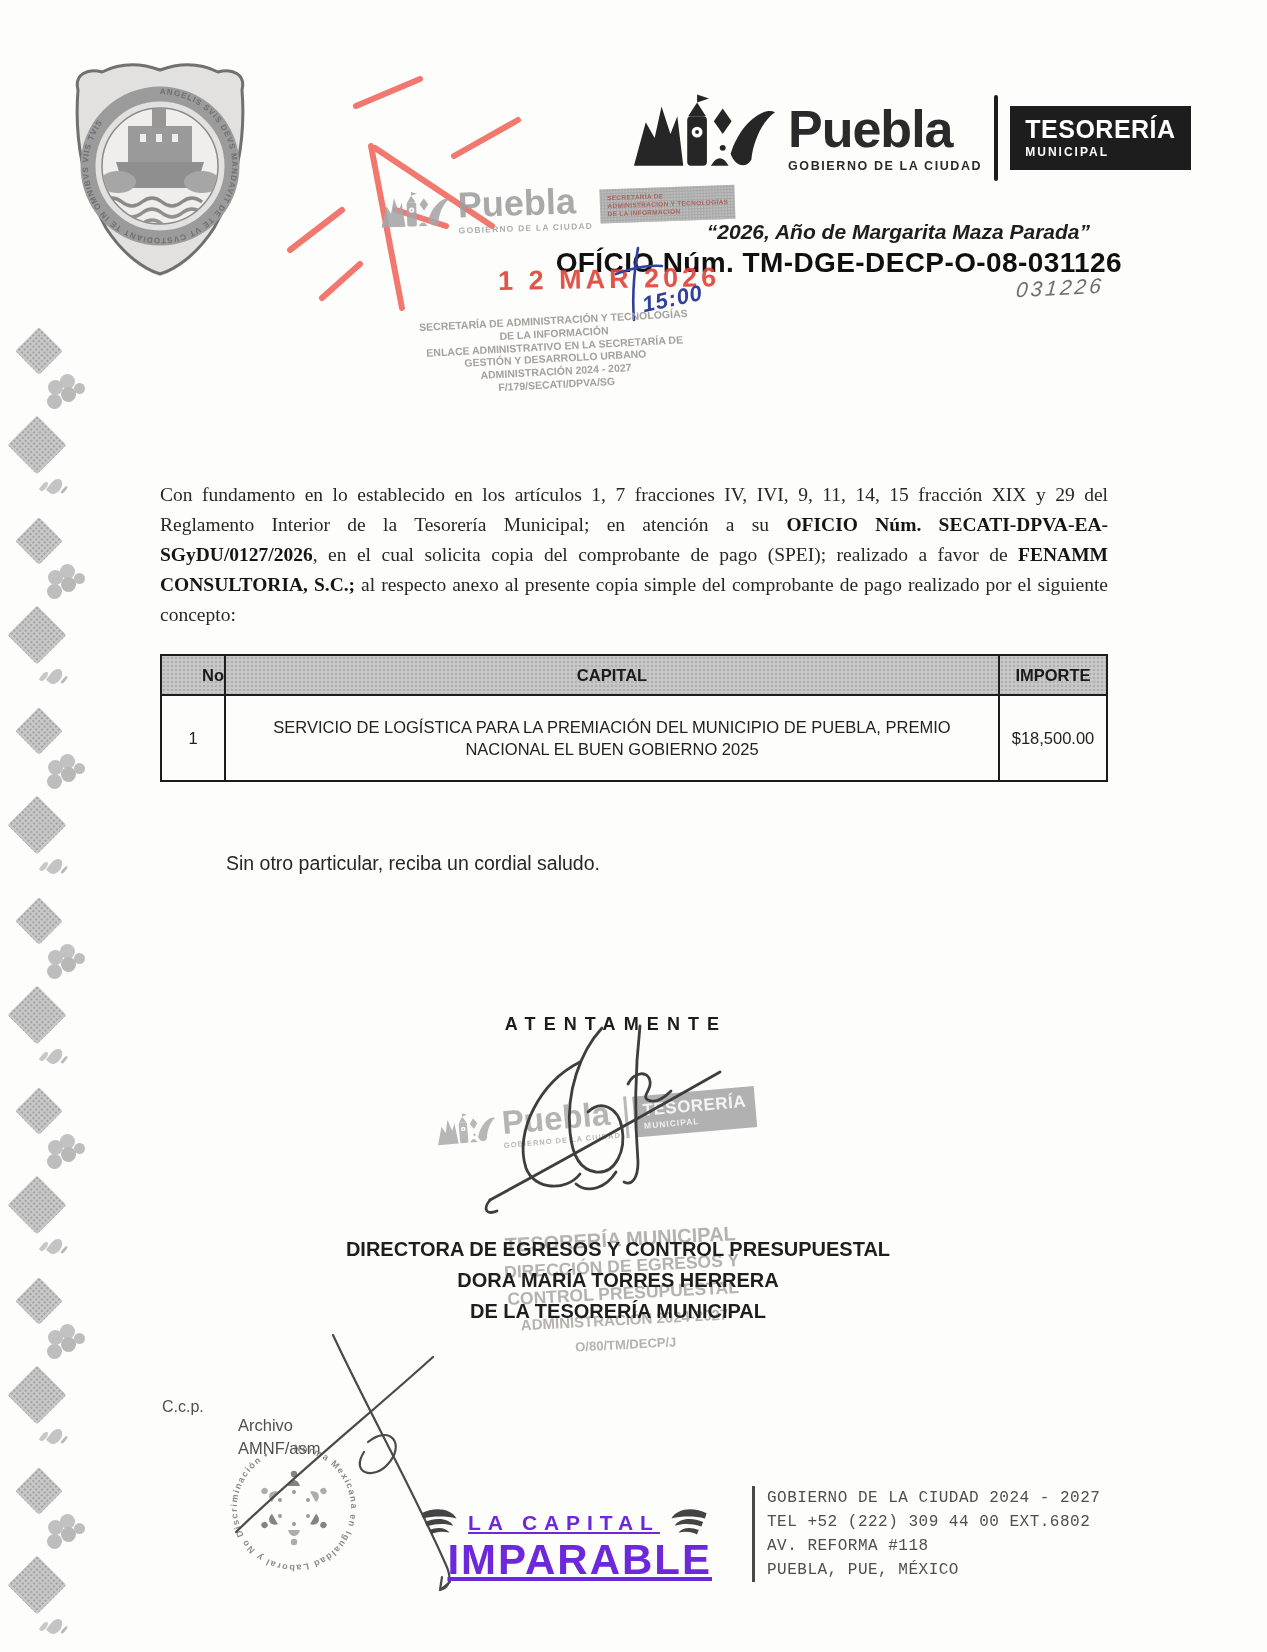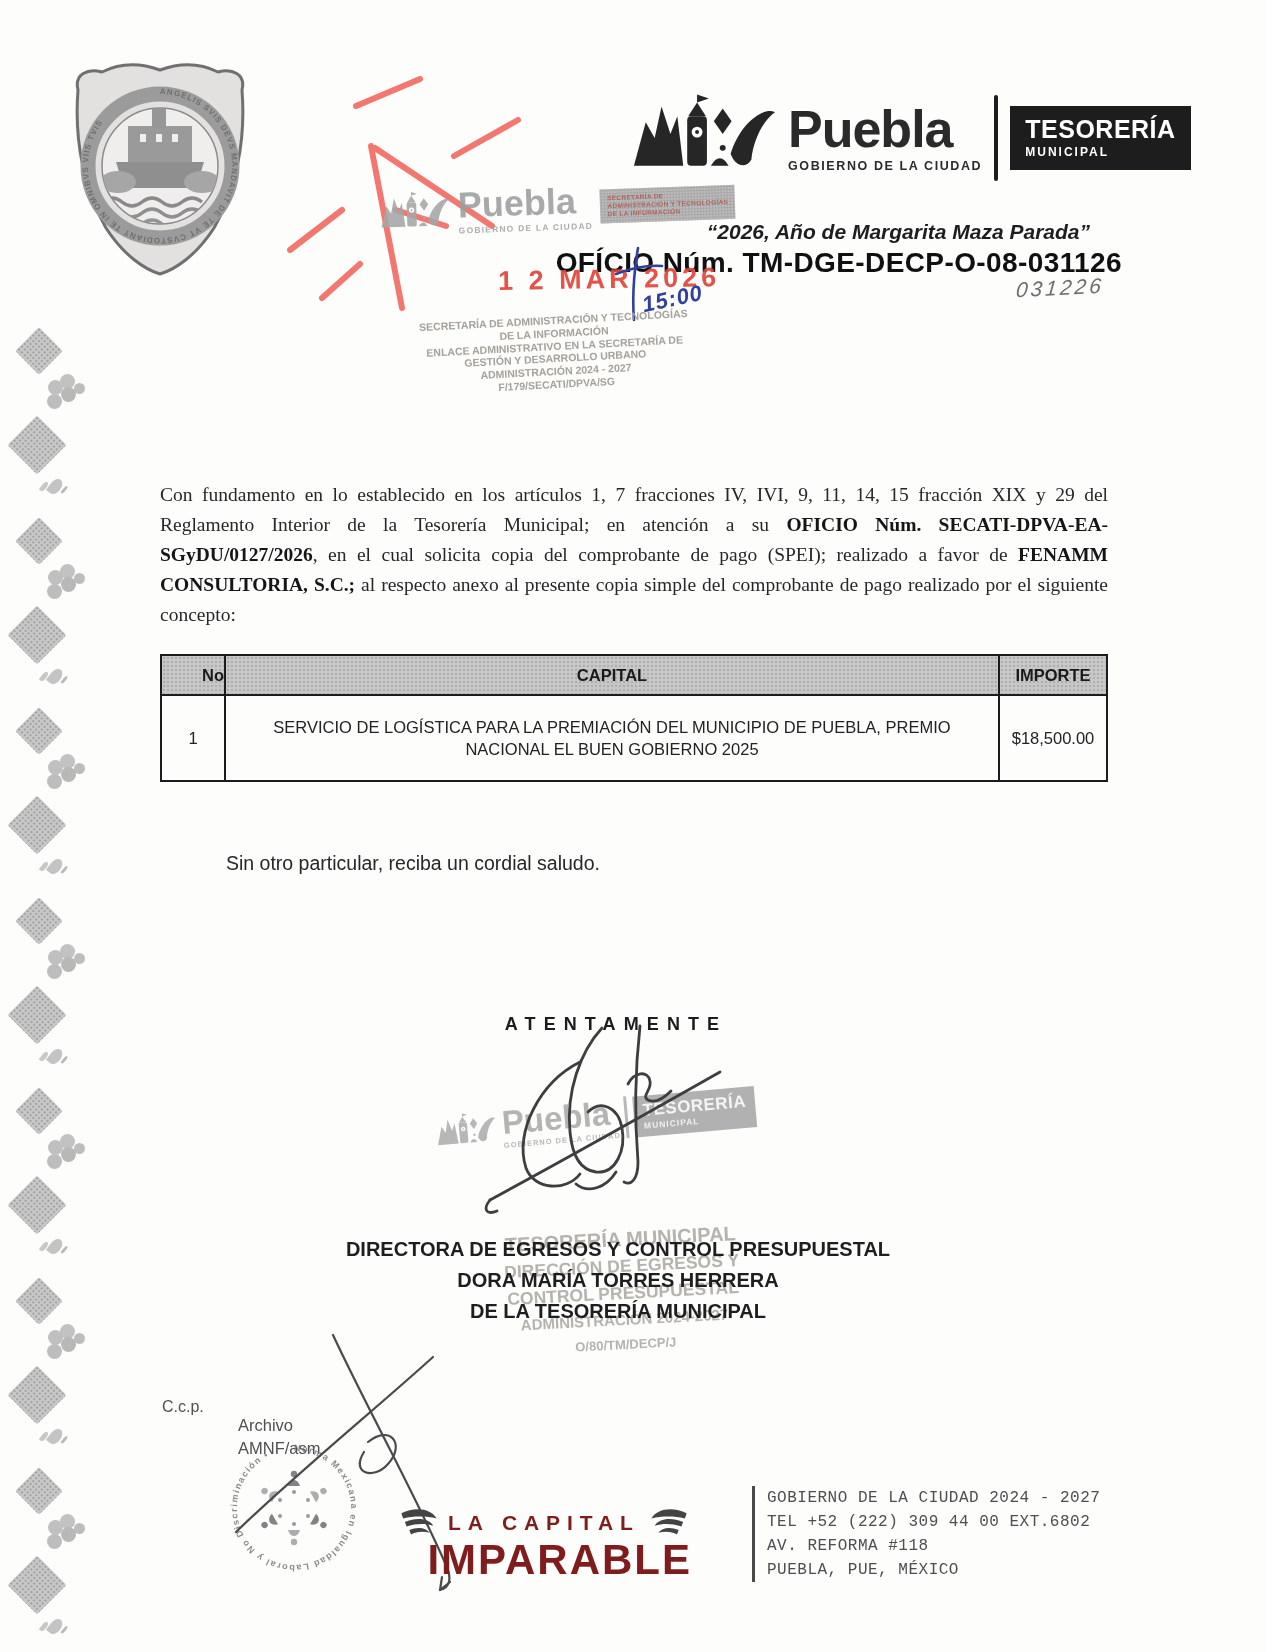--- a/index.html
+++ b/index.html
@@ -120,21 +120,21 @@
 
   .name-block { left:262px; top:1234px; width:712px; text-align:center; z-index:5; }
   .name-block div { font-size:20px; font-weight:800; line-height:31px; color:#1e1e1e; }
 
   
   .ccp { left:162px; top:1398px; font-size:16px; color:#4f4f4f; }
   .archivo { left:238px; top:1414px; font-size:16.5px; line-height:23px; color:#4f4f4f; }
   .ccp-flourish { left:218px; top:1320px; z-index:2; }
   .circ-stamp { left:224px; top:1438px; opacity:.85; }
 
-  .capital { left:388px; top:1508px; width:312px; z-index:2; color:#7f1d1d; }
+  .capital { left:408px; top:1508px; width:312px; z-index:2; color:#6d28d9;text-decoration:underline; }
   .cap-row { display:flex; align-items:center; justify-content:center; gap:8px; }
   .cap-top { font-size:21px; font-weight:800; letter-spacing:.33em; }
   .cap-bottom { font-size:42px; font-weight:900; letter-spacing:2px; text-align:right;
                 padding-right:8px; margin-top:-2px; }
   .wing { width:42px; height:30px; color:#444; }
   .wing-left { transform:scaleX(-1); }
 
   .address { left:752px; top:1486px; border-left:3px solid #4a4a4a; padding-left:12px; }
   .address div { font-family:"Liberation Mono", monospace; font-size:16px; line-height:24px;
                  color:#4e4e4e; letter-spacing:.5px; white-space:nowrap; }

